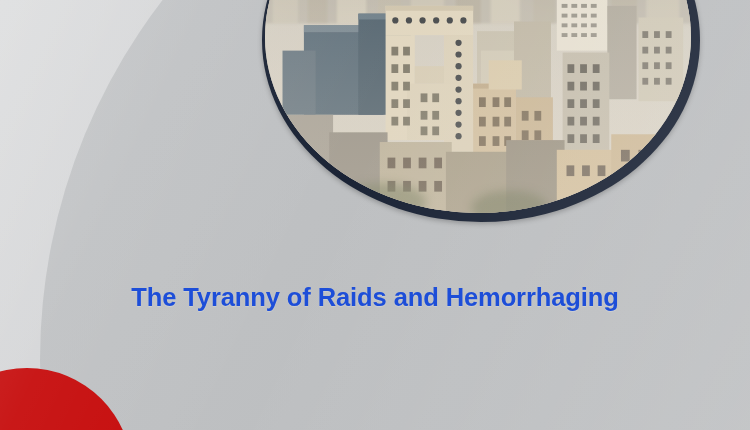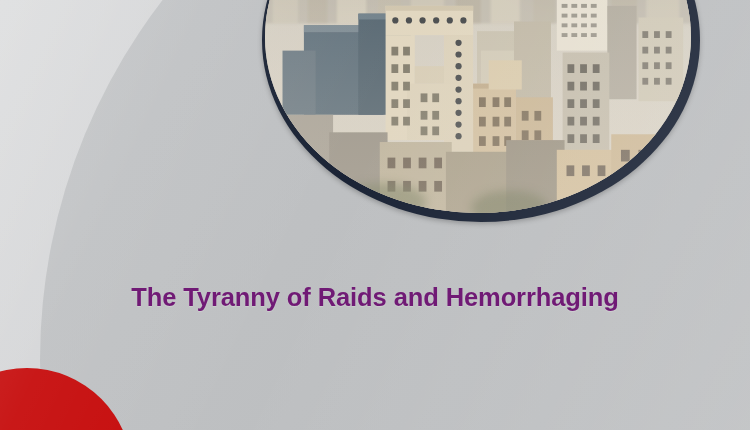--- a/index.html
+++ b/index.html
@@ -87,21 +87,21 @@
   
   .title {
     position: absolute;
     left: 0;
     top: 283px;
     width: 750px;
     text-align: center;
     font-size: 25.5px;
     font-weight: bold;
     letter-spacing: -0.1px;
-    color: #701a75;
+    color: #1d4ed8;
     text-shadow: 0 1px 1px rgba(255,255,255,0.22);
     white-space: nowrap;
   }
 </style>
 </head>
 <body>
 
 <div id="slide">
 
   <div class="bg-base"></div>

